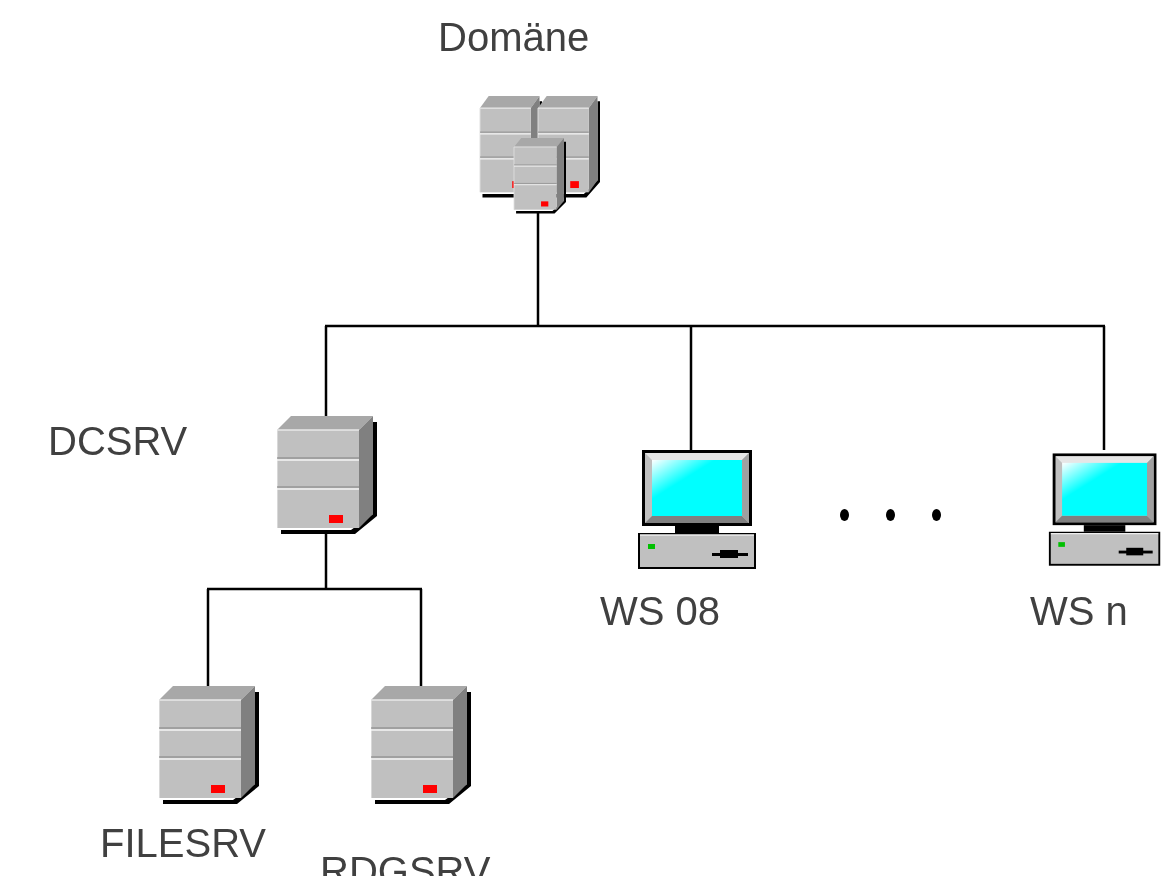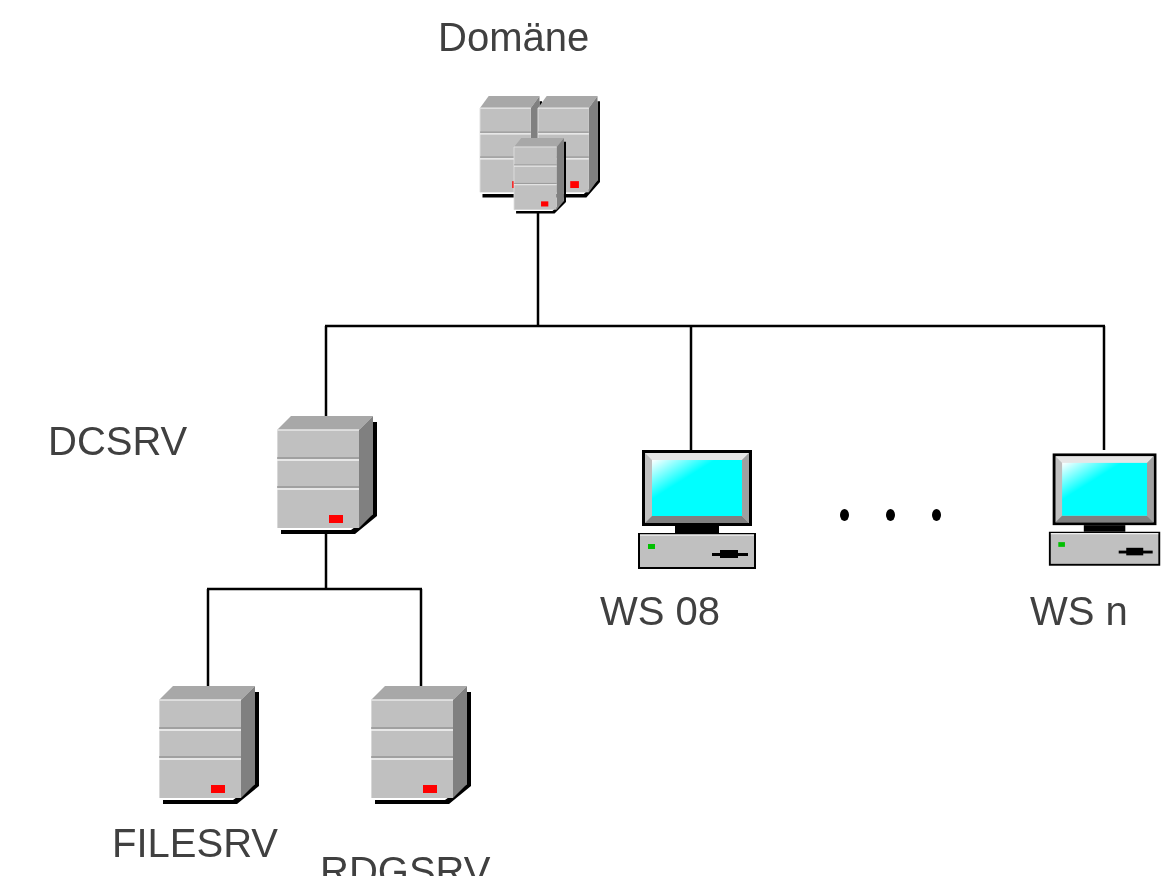--- a/index.html
+++ b/index.html
@@ -104,18 +104,18 @@
 <div class="dot" style="left:932px; top:509px;"></div>
 
 <svg class="node" style="left:1047px; top:450px;" width="117" height="122" viewBox="-6 0 124 122">
   <use href="#pc"></use>
 </svg>
 <div class="label" style="left:1030px; top:588px; width:150px;">WS n</div>
 
 <svg class="node" style="left:159px; top:686px;" width="102" height="120" viewBox="0 0 102 120">
   <use href="#tower"></use>
 </svg>
-<div class="label" style="left:112px; top:820px; width:200px;">FILESRV</div>
+<div class="label" style="left:100px; top:820px; width:200px;">FILESRV</div>
 
 <svg class="node" style="left:371px; top:686px;" width="102" height="120" viewBox="0 0 102 120">
   <use href="#tower"></use>
 </svg>
 <div class="label" style="left:320px; top:820px; width:200px;margin-top:28px;">RDGSRV</div>
 
 </body></html>

